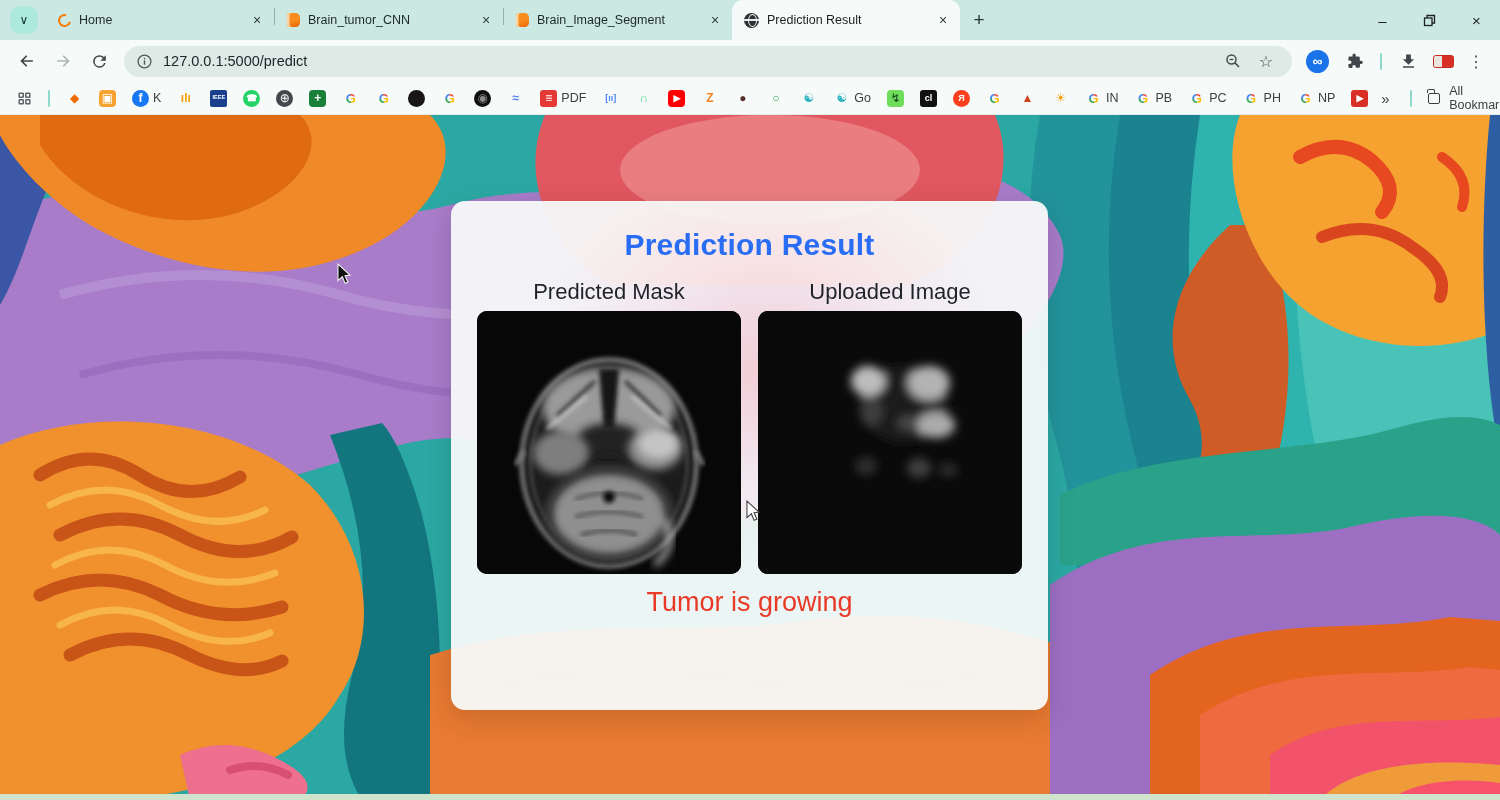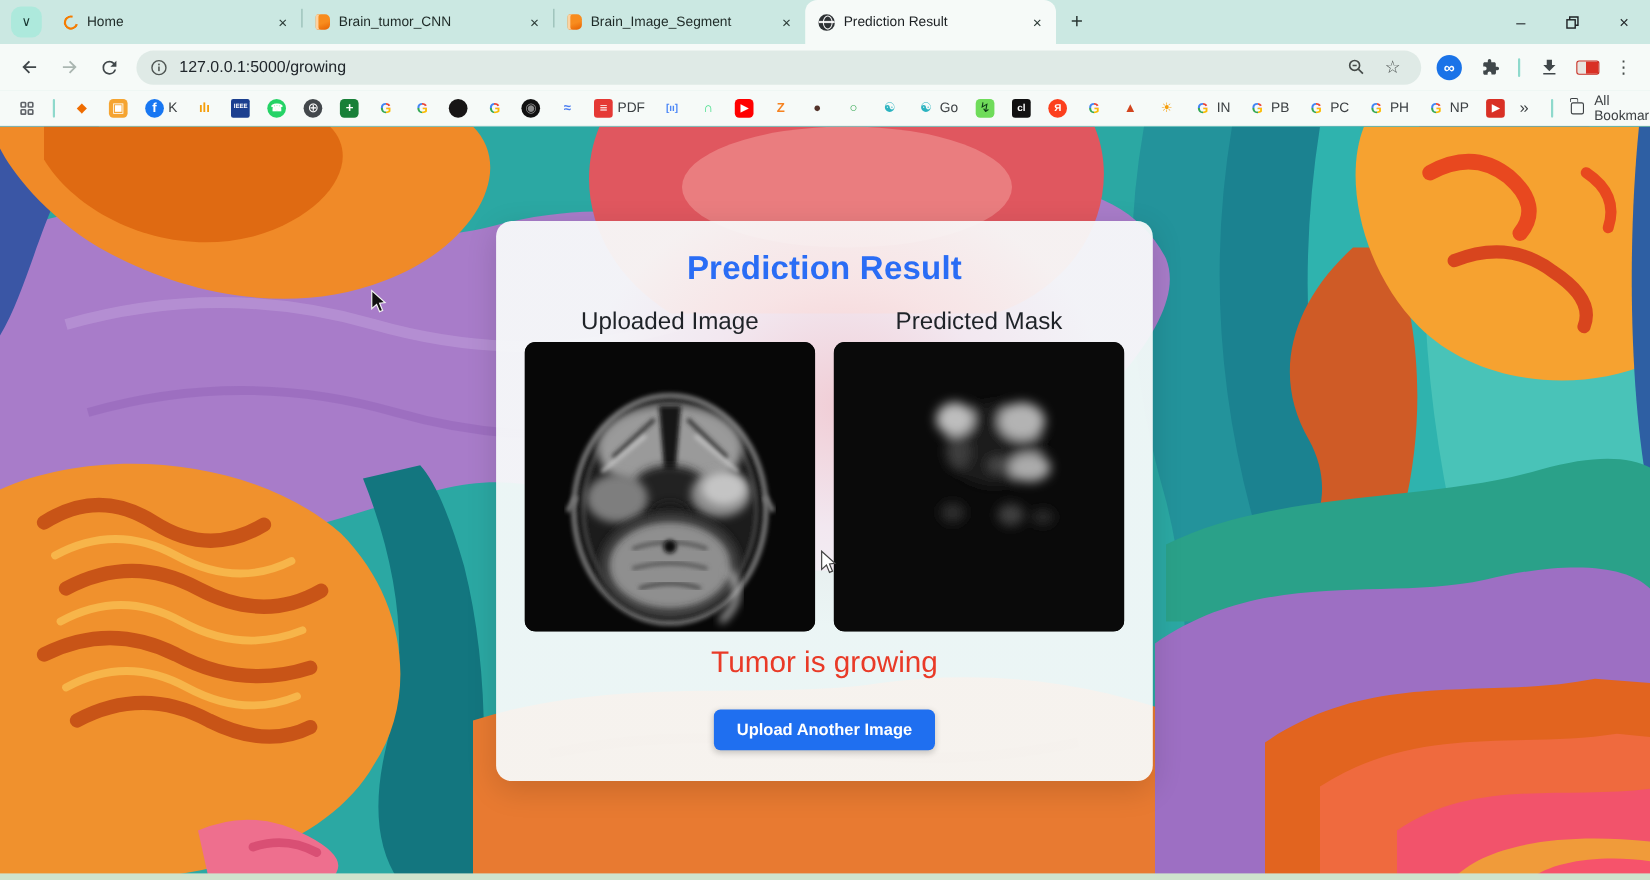--- a/index.html
+++ b/index.html
@@ -125,21 +125,21 @@
     <svg width="19" height="19" viewBox="0 0 24 24" fill="#40474a">
         <path d="M17.65 6.35A7.95 7.95 0 0 0 12 4a8 8 0 1 0 7.73 10h-2.08A6 6 0 1 1 12 6c1.66 0 3.14.69 4.22 1.78L13 11h7V4z"></path>
       </svg>
   </div>
   <div class="urlbar">
     <svg width="17" height="17" viewBox="0 0 24 24">
         <circle cx="12" cy="12" r="9" fill="none" stroke="#4e5552" stroke-width="1.8"></circle>
         <rect x="11" y="10.5" width="2" height="6" fill="#4e5552"></rect>
         <rect x="11" y="6.8" width="2" height="2.2" fill="#4e5552"></rect>
       </svg>
-    <span class="url-text">127.0.0.1:5000/growing</span>
+    <span class="url-text">127.0.0.1:5000/predict</span>
     <span class="url-spacer"></span>
     <svg width="18" height="18" viewBox="0 0 24 24">
         <circle cx="10" cy="10" r="6" fill="none" stroke="#454b49" stroke-width="2"></circle>
         <path d="M14.5 14.5 20 20" stroke="#454b49" stroke-width="2"></path>
         <path d="M7.5 10h5" stroke="#454b49" stroke-width="1.8"></path>
       </svg>
     <span class="glyph-btn">☆</span>
   </div>
   <div class="ext-inf">∞</div>
   <div class="nav-ico">
@@ -416,22 +416,22 @@
     <path d="M1270,640 C1340,592 1420,612 1500,602 L1500,685 L1270,685 Z" fill="#f2536b"></path>
     <path d="M1320,685 C1350,652 1420,642 1500,650 L1500,685 Z" fill="#f09b3a"></path>
     <path d="M1390,685 C1412,666 1462,662 1500,668 L1500,685 Z" fill="#f6536b"></path>
 
     <rect y="679" width="1500" height="6" fill="#cfe3cd"></rect>
   </svg>
 
   <div class="card">
     <div class="card-title" style="color: rgb(42, 109, 245);">Prediction Result</div>
     <div class="col-heads">
+      <div class="col-head">Predicted Mask</div>
       <div class="col-head">Uploaded Image</div>
-      <div class="col-head">Predicted Mask</div>
     </div>
     <div class="imgs">
       <div class="img-box">
         <svg viewBox="0 0 264 263" width="264" height="263">
           <defs>
             <filter id="b2" x="-30%" y="-30%" width="160%" height="160%">
                 <feGaussianBlur stdDeviation="2"></feGaussianBlur>
               </filter>
             <filter id="b4" x="-40%" y="-40%" width="180%" height="180%">
                 <feGaussianBlur stdDeviation="4"></feGaussianBlur>
@@ -479,23 +479,20 @@
             <ellipse cx="171" cy="72" rx="21" ry="17" fill="#b3b3b3"></ellipse>
             <ellipse cx="178" cy="114" rx="19" ry="13" fill="#ababab"></ellipse>
             <ellipse cx="108" cy="155" rx="11" ry="9" fill="#2e2e2e"></ellipse>
             <ellipse cx="161" cy="157" rx="12" ry="10" fill="#3f3f3f"></ellipse>
             <ellipse cx="190" cy="159" rx="10" ry="7" fill="#2c2c2c"></ellipse>
           </g>
         </svg>
       </div>
     </div>
     <div class="result" style="color: rgb(233, 58, 39);">Tumor is growing</div>
-    <div>
-      <button class="btn" style="background: rgb(31, 111, 240);">Upload Another Image</button>
-    </div>
   </div>
 
   <svg class="cursor" style="left:336px; top:148px;" width="16" height="22" viewBox="0 0 13 20">
     <path d="M1,1 L1,16 L5,12.5 L7.5,18.5 L10,17.5 L7.5,11.5 L12,11 Z" fill="#111111" stroke="#f2f2f2" stroke-width="1"></path>
   </svg>
   <svg class="cursor" style="left:745px; top:385px;" width="16" height="22" viewBox="0 0 13 20">
     <path d="M1,1 L1,16 L5,12.5 L7.5,18.5 L10,17.5 L7.5,11.5 L12,11 Z" fill="#ffffff" stroke="#444444" stroke-width="1"></path>
   </svg>
 </div>
 

